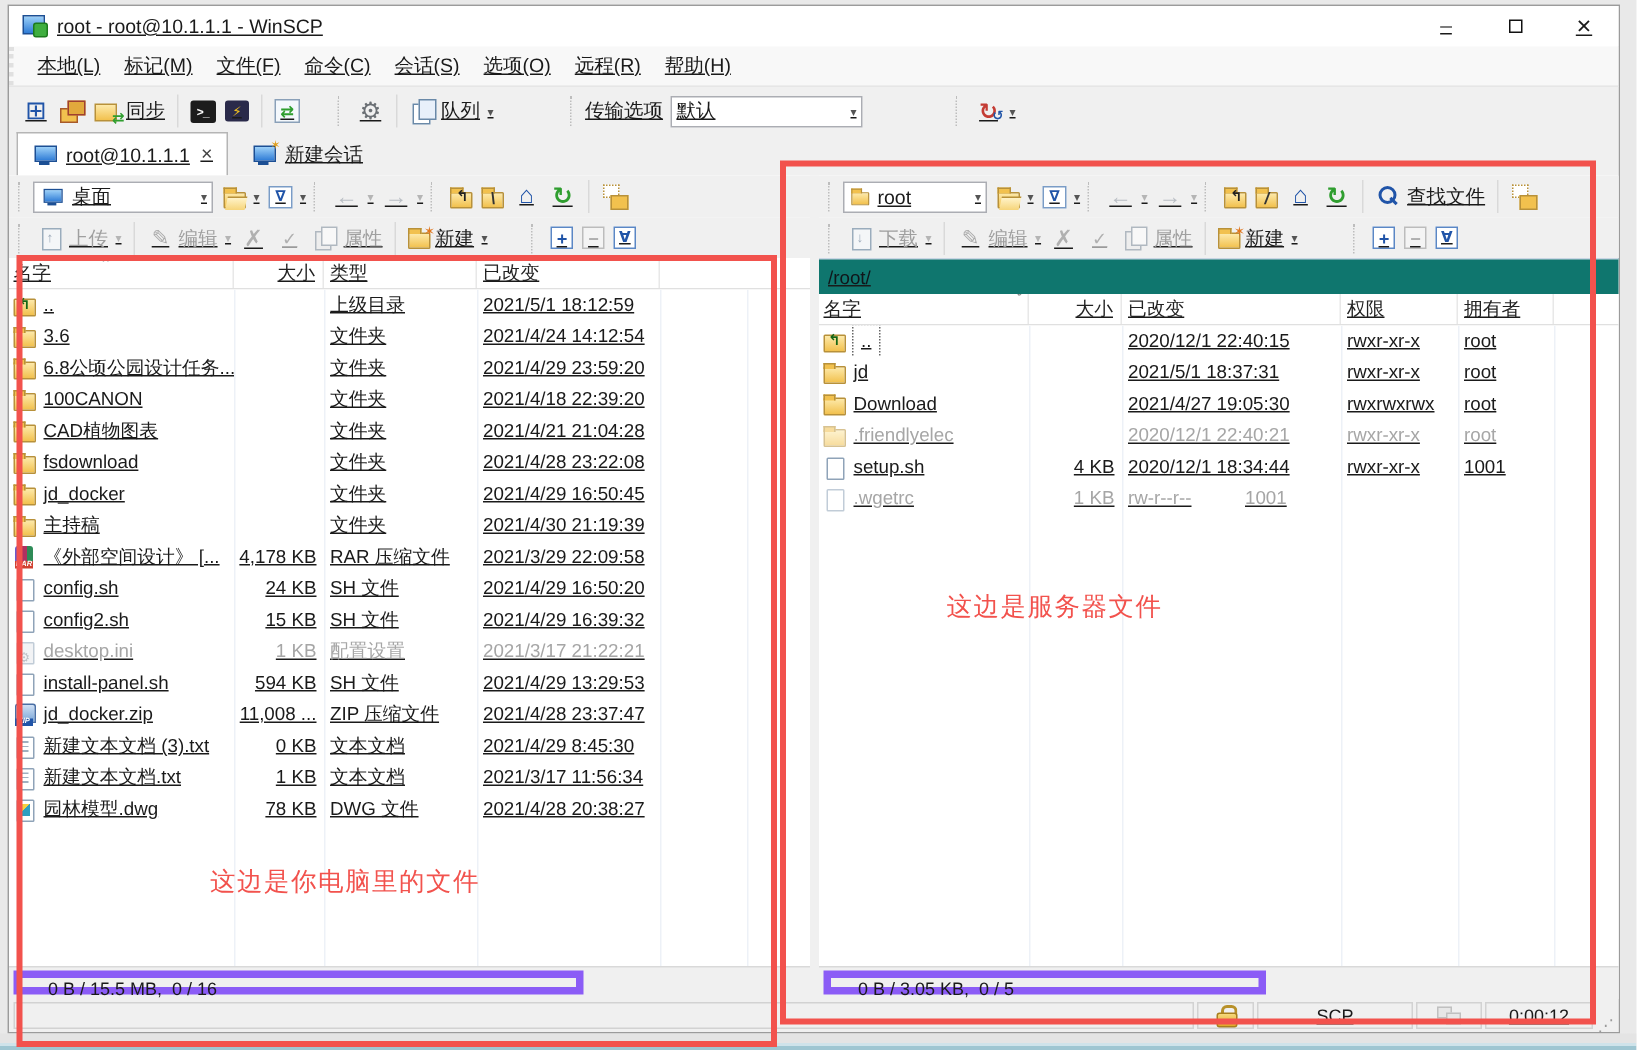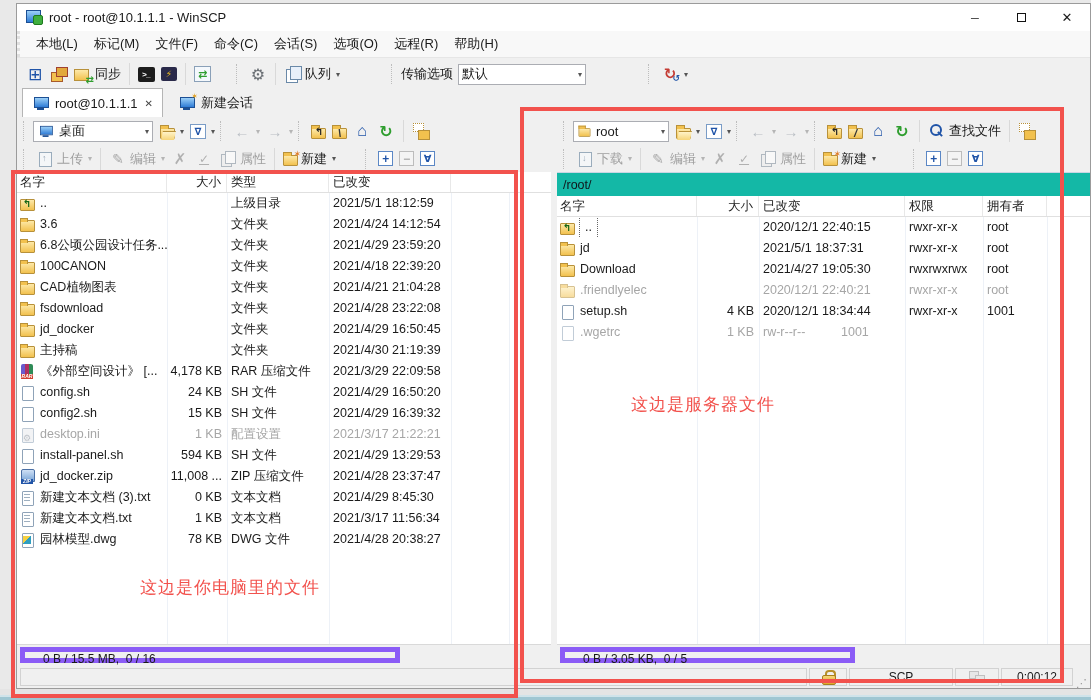--- a/index.html
+++ b/index.html
@@ -1,21 +1,21 @@
 <!DOCTYPE html>
 <html style="--red: #f2524d;"><head>
 <meta charset="utf-8">
 <style>
   * { margin:0; padding:0; box-sizing:border-box; }
   html,body { width:1091px; height:700px; font-family:"Liberation Sans","DejaVu Sans",sans-serif; }
   body { background:#e9e9e9; position:relative; overflow:hidden; font-size:13px; color:#1a1a1a; }
 
   
-  .window { position:absolute; left:16px; top:3px; width:1075px; height:686px;
-            background:#fff; border:1px solid #9b9b9b; display:flex; flex-direction:column; }
+  .window { position:absolute; left:5px; top:3px; width:1075px; height:686px;
+            background:#fff; border:1px solid #9b9b9b; display:flex; flex-direction:column;text-decoration:underline; }
   .bottom-strip { position:absolute; left:0; top:689px; width:1091px; height:11px;
                   background:linear-gradient(#e4e4e4 0 55%, #cfe3ea 55% 75%, #9fc6d2 75% 100%); }
   .titlebar { height:27px; background:#fff; display:flex; align-items:center; flex:none; }
   .appicon { width:17px; height:15px; margin:0 6px 0 9px; position:relative; }
   .appicon::before { content:""; position:absolute; left:0; top:0; width:13px; height:11px;
                      background:linear-gradient(#9cd0f8,#2f7cd6); border:1px solid #1c4f94; }
   .appicon::after { content:""; position:absolute; right:0; bottom:0; width:8px; height:8px;
                     background:#3fae3f; border:1px solid #1d7a1d; border-radius:2px; }
   .title { font-size:13px; }
   .wbtns { margin-left:auto; display:flex; height:100%; }
@@ -631,21 +631,21 @@
         <span class="tbtn">
             <i class="tbi tbi-plus"></i>
           </span>
         <span class="tbtn">
             <i class="tbi tbi-minus"></i>
           </span>
         <span class="tbtn">
             <i class="tbi tbi-filterbox"></i>
           </span>
       </div>
-      <div class="addressbar" style="background: #14b8a6;">
+      <div class="addressbar" style="background: #0f766e;">
         <span>/root/</span>
       </div>
       <div class="fheader">
         <span class="fh c-name">
             <span>名字</span>
             <i class="sortdown"></i>
           </span>
         <span class="fh c-size">大小</span>
         <span class="fh c-changed">已改变</span>
         <span class="fh c-rights">权限</span>

